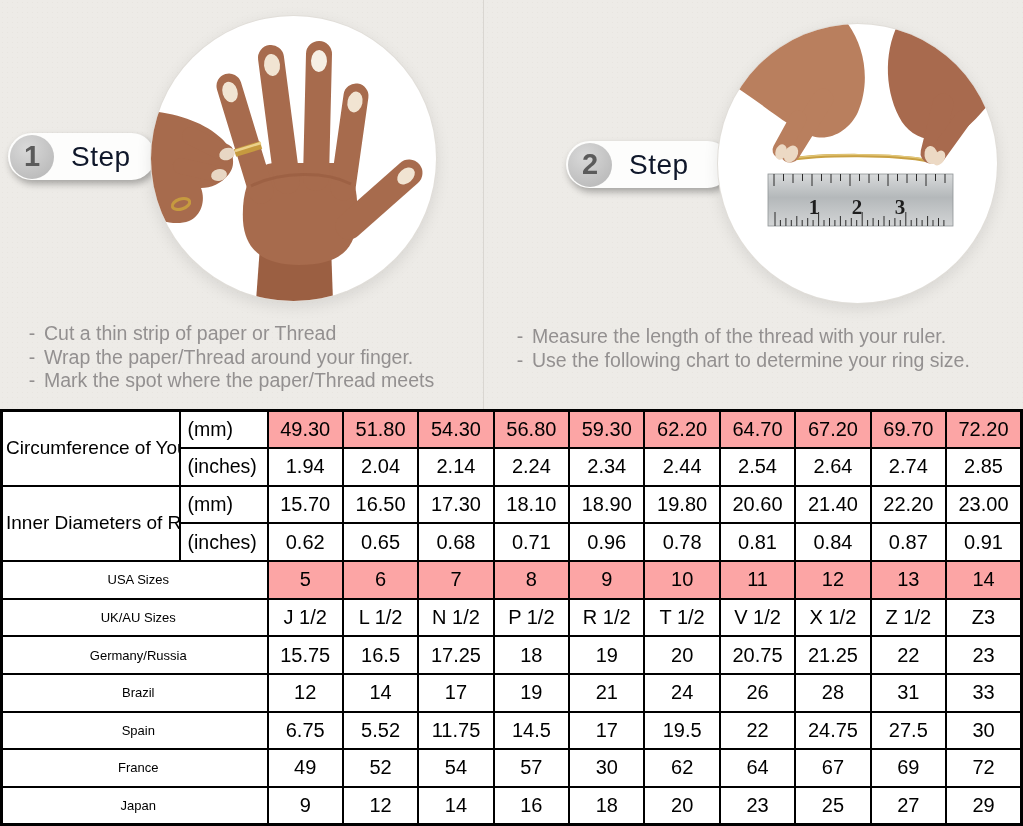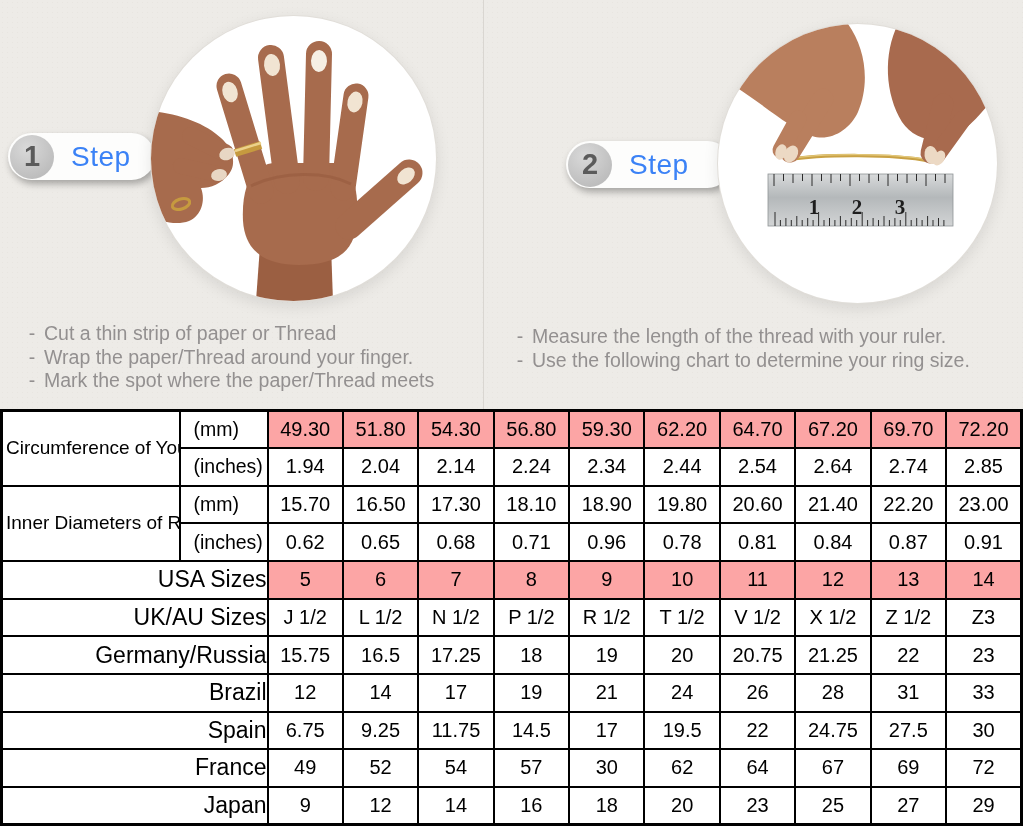--- a/index.html
+++ b/index.html
@@ -39,21 +39,21 @@
   #badge1 { left:8px;  top:133px; }
   #badge2 { left:566px; top:141px; padding-right:42px; }
   .step-num {
     width:44px; height:44px; border-radius:50%;
     background:radial-gradient(circle at 38% 30%, #d9d9d9, #bdbdbd 75%);
     color:#5b5b5b; font-size:29px; font-weight:bold;
     display:flex; align-items:center; justify-content:center;
     flex:0 0 auto;
   }
   .step-label {
-    margin-left:17px; font-size:28px; color:#3b82f6; letter-spacing:0.5px;
+    margin-left:17px; font-size:28px; color:#0f172a; letter-spacing:0.5px;
   }
 
   .instructions { position:absolute; color:#939090; font-size:19.5px; line-height:23.5px; }
   #instr1 { left:20px;  top:322px; width:462px; }
   #instr2 { left:508px; top:325px; width:512px; }
   .instr-line { display:flex; }
   .dash { width:24px; flex:0 0 auto; text-align:center; }
 
   
   .chart-wrap { position:absolute; left:0; top:409px; width:1023px; height:417px; background:#fff; }
@@ -62,24 +62,24 @@
     border:3px solid #000; font-family:"Liberation Sans", sans-serif;
   }
   table.ring td {
     border:2px solid #000; height:34px; overflow:hidden; white-space:nowrap;
     color:#000;
   }
   td.grp {
     font-size:19px; text-align:center; line-height:1.2; padding:0 3px;
   }
   td.lbl {
-    font-size:23px; text-align:right; padding-left:7px;
+    font-size:13px; text-align:center; padding-left:7px;
   }
   td.unit {
-    font-size:19.5px; text-align:left; padding-left:13px;
+    font-size:19.5px; text-align:left; padding-left:7px;
   }
   td.val { font-size:20px; text-align:center; }
   td.shaded { background:#fca5a5; }
 </style>
 </head>
 <body>
 
 <div class="top">
   <div class="half-divider"></div>
 
@@ -372,21 +372,21 @@
           <td class="val">21</td>
           <td class="val">24</td>
           <td class="val">26</td>
           <td class="val">28</td>
           <td class="val">31</td>
           <td class="val">33</td>
         </tr>
       <tr>
         <td class="lbl" colspan="2">Spain</td>
       <td class="val">6.75</td>
-          <td class="val">9.25</td>
+          <td class="val">5.52</td>
           <td class="val">11.75</td>
           <td class="val">14.5</td>
           <td class="val">17</td>
           <td class="val">19.5</td>
           <td class="val">22</td>
           <td class="val">24.75</td>
           <td class="val">27.5</td>
           <td class="val">30</td>
         </tr>
       <tr>

